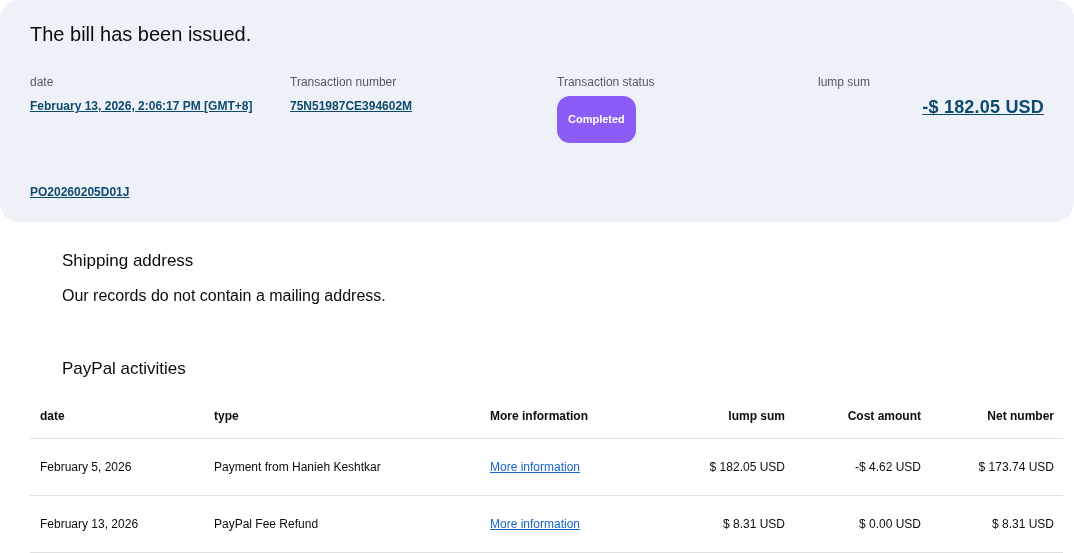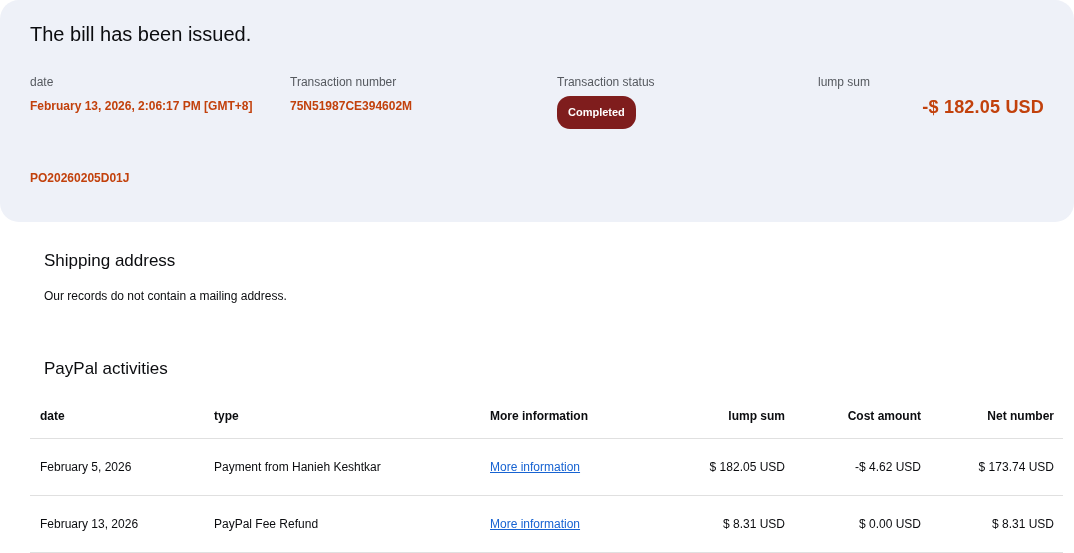--- a/index.html
+++ b/index.html
@@ -32,52 +32,53 @@
   .sgrid.row2 { margin-top:42px; }
   .field .label {
     font-size:12px;
     color:#55595f;
     line-height:14px;
     margin-bottom:10px;
   }
   .field .value {
     font-size:12px;
     font-weight:700;
-    color:#c2410c;
+    color:#0c4a6e;
     line-height:14px;
+    text-decoration:underline;
   }
   .field .value.big {
     font-size:18px;
     line-height:21px;
     margin-top:-2px;
     letter-spacing:0.2px;
     text-align:right;
   }
   .badge {
     display:inline-block;
-    background:#7f1d1d;
+    background:#8b5cf6;
     color:#ffffff;
     font-size:11px;
     font-weight:700;
     line-height:13px;
-    padding:10px 11px;
+    padding:17px 11px;
     border-radius:13px;
     margin-top:-3px;
   }
   
-  .section { padding:0 44px; }
+  .section { padding:0 30px;margin-left:32px; }
   .section-title {
     font-size:17px;
     font-weight:400;
     color:#0b0c0f;
     line-height:20px;
     margin:29px 0 18px 0;
   }
   .section-title.trading { margin:56px 0 0 0; }
-  .note { font-size:12px; line-height:14px; margin:0; color:#0b0c0f; }
+  .note { font-size:16px; line-height:14px; margin:0; color:#0b0c0f; }
   
   .table { margin:14px 11px 0 30px; }
   .trow {
     display:grid;
     grid-template-columns:184px 276px 163px 132px 136px 142px;
     align-items:center;
     border-bottom:1px solid #e0e0e0;
   }
   .trow.head { height:45px; }
   .trow.body-row { height:56px; }

